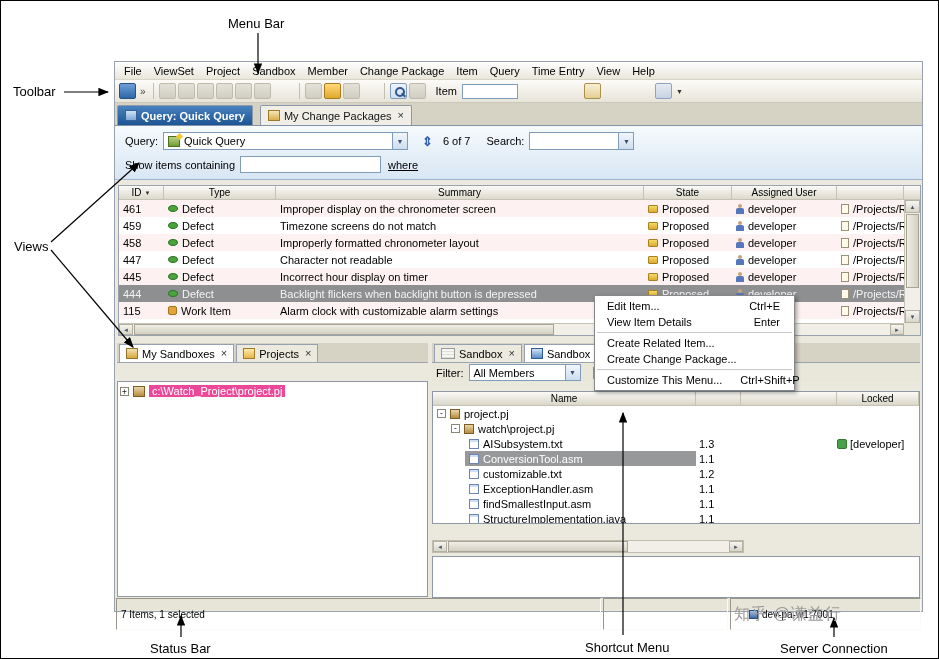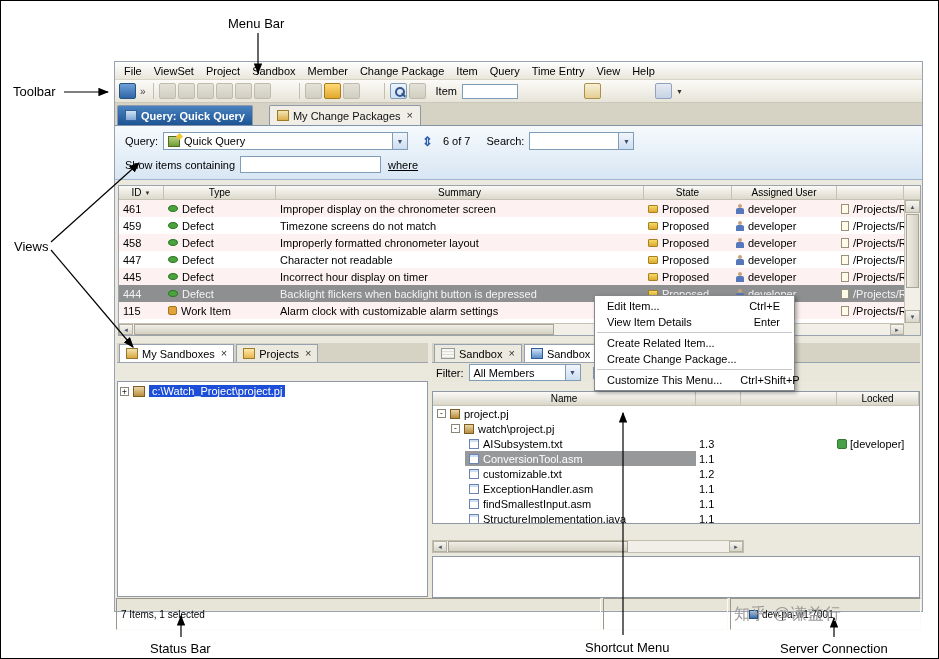--- a/index.html
+++ b/index.html
@@ -35,21 +35,21 @@
                      background:#33568c;transform:rotate(45deg);}
   .ti.launch{background:linear-gradient(#f7f0d8,#e4cf92);border:1px solid #ab8f4b;}
   .ti.gear{background:linear-gradient(#e7ebf2,#c6d2e4);border:1px solid #8fa3c0;}
   .chev{font-size:10px;color:#444;padding:0 2px;}
   .tsep{width:1px;height:16px;background:#c2beb0;margin:0 3px;flex:none;}
   .tlabel{margin-left:8px;font-size:11px;}
   .tinput{width:56px;height:15px;border:1px solid #7f9db9;background:#fff;margin-left:3px;font-size:11px;}
   .darr{font-size:7px;color:#333;margin-left:2px;}
 
   .viewtabs{position:absolute;left:0;top:41px;right:0;height:23px;background:#d6d2c4;display:flex;
-            align-items:flex-end;padding:2px 0 0 2px;gap:16px;border-bottom:1px solid #8593a8;}
+            align-items:flex-end;padding:2px 0 0 2px;gap:7px;border-bottom:1px solid #8593a8;}
   .vtab{height:20px;display:flex;align-items:center;gap:4px;padding:0 7px;font-size:11px;
         border:1px solid #8d99ab;border-bottom:none;border-radius:2px 2px 0 0;white-space:nowrap;}
   .vtab.act{background:linear-gradient(#4a82c0,#1d5594);color:#fff;font-weight:bold;}
   .vtab.inact{background:#f0eee7;color:#111;}
   .tabico{width:12px;height:11px;flex:none;}
   .tabico.query{background:linear-gradient(#cfe2f5,#7fa8d6);border:1px solid #35619b;}
   .tabico.cp{background:linear-gradient(#f5e6b8,#dcae4a);border:1px solid #9c7a28;}
   .tclose{font-size:11px;color:#333;margin-left:2px;line-height:1;}
 
   .qpanel{position:absolute;left:0;top:64px;right:0;height:54px;
@@ -133,21 +133,21 @@
            align-items:flex-end;padding:2px 0 0 4px;gap:1px;border-bottom:1px solid #b4b0a2;}
   .subtab{height:15px;padding:0 8px;font-size:10px;display:flex;align-items:center;
           border:1px solid #a8a496;border-bottom:none;background:#dcd9cb;}
   .subtab.act{background:#fff;}
   .ltree{position:absolute;left:0;top:38px;right:0;bottom:0;background:#fff;
          border:1px solid #8e98a6;padding:3px 2px;}
   .troot{display:flex;align-items:center;gap:4px;font-size:11px;}
   .exp{width:9px;height:9px;border:1px solid #8b8778;background:#fff;font-size:8px;line-height:7px;
        text-align:center;color:#222;flex:none;font-family:"DejaVu Sans Mono",monospace;}
   .exp:empty{display:none;}
-  .selblue{background:#1d4ed8;color:#fff;padding:0 3px;}
+  .selblue{background:#ec4899;color:#fff;padding:0 3px;}
 
   .rfilter{position:absolute;left:0;top:20px;right:0;height:19px;display:flex;align-items:center;
            padding-left:4px;background:#e9e6da;}
   .cbox{width:12px;height:12px;background:#fff;border:1px solid #7f9db9;margin-left:12px;flex:none;}
   .rgrid{position:absolute;left:0;top:48px;right:0;height:133px;background:#fff;
          border:1px solid #8e98a6;overflow:hidden;}
   .rghead{display:flex;height:14px;background:linear-gradient(#fbfaf6,#d9d6c9);
           border-bottom:1px solid #c6c2b4;font-size:10px;}
   .rgh{display:flex;align-items:center;justify-content:center;border-right:1px solid #c6c2b4;}
   .rc-name{width:263px;flex:none;}

